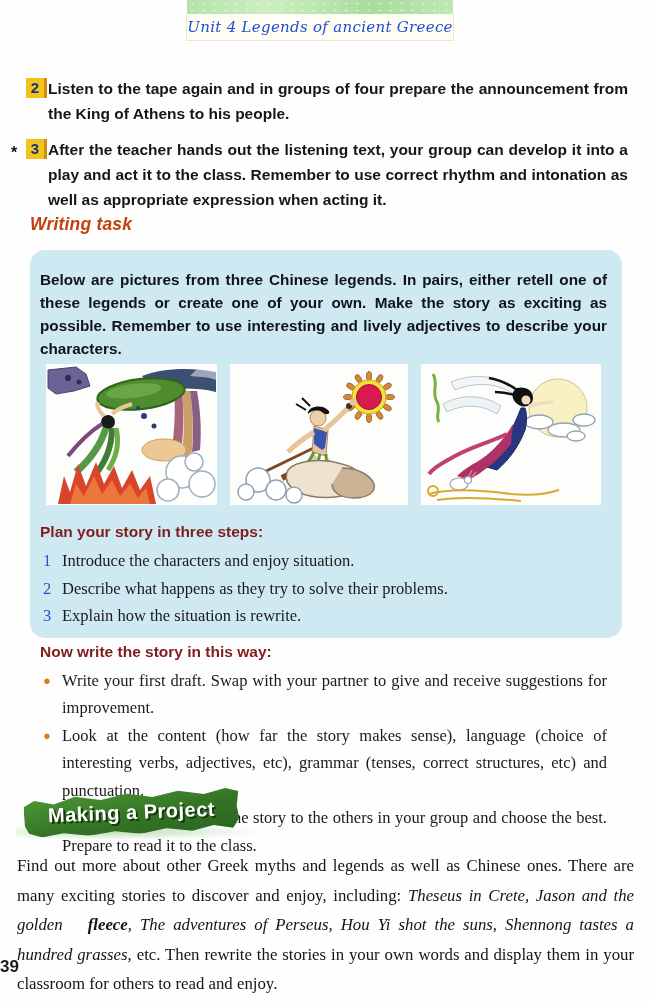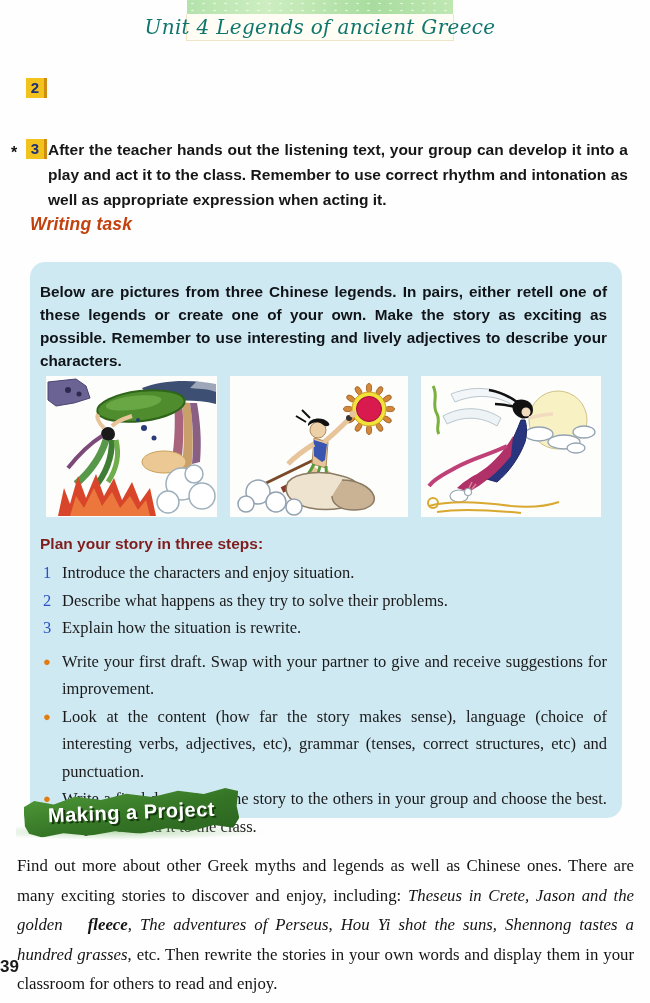--- a/index.html
+++ b/index.html
@@ -8,39 +8,39 @@
 
   
   .header-band { position:absolute; top:0; left:187px; width:266px; height:14px;
     background:linear-gradient(90deg,#b4e2ab,#cdeec0 30%,#a8dc9e 70%,#bfe7b2);
     background-image:radial-gradient(rgba(255,255,255,.55) 1.2px, transparent 1.7px),
       linear-gradient(90deg,#b4e2ab,#cdeec0 30%,#a8dc9e 70%,#bfe7b2);
     background-size:11px 7px, 100% 100%; }
   .title-strip { position:absolute; top:14px; left:186px; width:268px; height:27px;
     background:#fffdf4; border:1px solid #efe6c8; border-top:none;
     display:flex; align-items:center; justify-content:center; box-sizing:border-box; }
-  .unit-title { font-family:"DejaVu Serif", serif; font-style:italic; font-size:20px;
-    color:#0f766e; letter-spacing:0.3px; white-space:nowrap; }
+  .unit-title { font-family:"DejaVu Serif", serif; font-style:italic; font-size:15px;
+    color:#1d4ed8; letter-spacing:0.3px; white-space:nowrap; }
 
   
   .task { position:absolute; left:48px; width:580px; font-weight:bold; font-size:15.5px;
     line-height:25px; color:#161616; text-align:justify; }
   .task-2 { top:76px; }
   .task-3 { top:137px; }
   .badge { position:absolute; left:-22px; top:2px; width:18px; height:20px;
     background:#f2c31c; border-right:3px solid #cf8c14; color:#1b2f7a;
     font-size:15px; line-height:20px; text-align:center; font-weight:bold; }
   .star { position:absolute; left:-37px; top:3px; color:#111; font-size:16px; font-weight:bold; }
 
   .writing-heading { position:absolute; top:214px; left:30px; color:#c2410c;
     font-style:italic; font-weight:bold; font-size:17.5px; letter-spacing:0.2px; }
 
   
-  .blue-box { position:absolute; top:250px; left:30px; width:592px; height:556px;
-    background:#cfe9f3; border-radius:15px; padding:18px 15px 0 10px; box-sizing:border-box;margin-top:12px; }
+  .blue-box { position:absolute; top:250px; left:30px; width:592px; height:388px;
+    background:#cfe9f3; border-radius:15px; padding:18px 15px 0 10px; box-sizing:border-box; }
   .box-intro { font-weight:bold; font-size:15.3px; line-height:23px; text-align:justify;
     color:#101418; margin:0; }
   .pics { display:flex; gap:13px; margin-top:4px; margin-left:6px; }
   .pic { background:#fff; }
   .pic svg { display:block; }
 
   .plan-heading, .write-heading { font-weight:bold; font-size:15.5px; color:#7f1d1d; margin:0; }
   .plan-heading { margin-top:18px; }
   .write-heading { margin-top:13px; }
 
@@ -80,20 +80,21 @@
 <div class="page">
 
   <div class="header-band"></div>
   <div class="title-strip">
     <span class="unit-title">Unit 4 Legends of ancient Greece</span>
   </div>
 
   <div class="task task-2">
     <span class="star"></span>
     <span class="badge">2</span>
+    <span class="task-text">Listen to the tape again and in groups of four prepare the announcement from the King of Athens to his people.</span>
   </div>
 
   <div class="task task-3">
     <span class="star">*</span>
     <span class="badge">3</span>
     <span class="task-text">After the teacher hands out the listening text, your group can develop it into a play and act it to the class. Remember to use correct rhythm and intonation as well as appropriate expression when acting it.</span>
   </div>
 
   <div class="writing-heading">Writing task</div>
 
@@ -253,20 +254,21 @@
       <li>
         <span class="step-num">2</span>
         <span class="li-text">Describe what happens as they try to solve their problems.</span>
       </li>
       <li>
         <span class="step-num">3</span>
         <span class="li-text">Explain how the situation is rewrite.</span>
       </li>
     </ol>
 
+    <p class="write-heading">Now write the story in this way:</p>
     <ul class="bullets">
       <li>
         <span class="dot">●</span>
         <span class="li-text">Write your first draft. Swap with your partner to give and receive suggestions for improvement.</span>
       </li>
       <li>
         <span class="dot">●</span>
         <span class="li-text">Look at the content (how far the story makes sense), language (choice of interesting verbs, adjectives, etc), grammar (tenses, correct structures, etc) and punctuation.</span>
       </li>
       <li>

